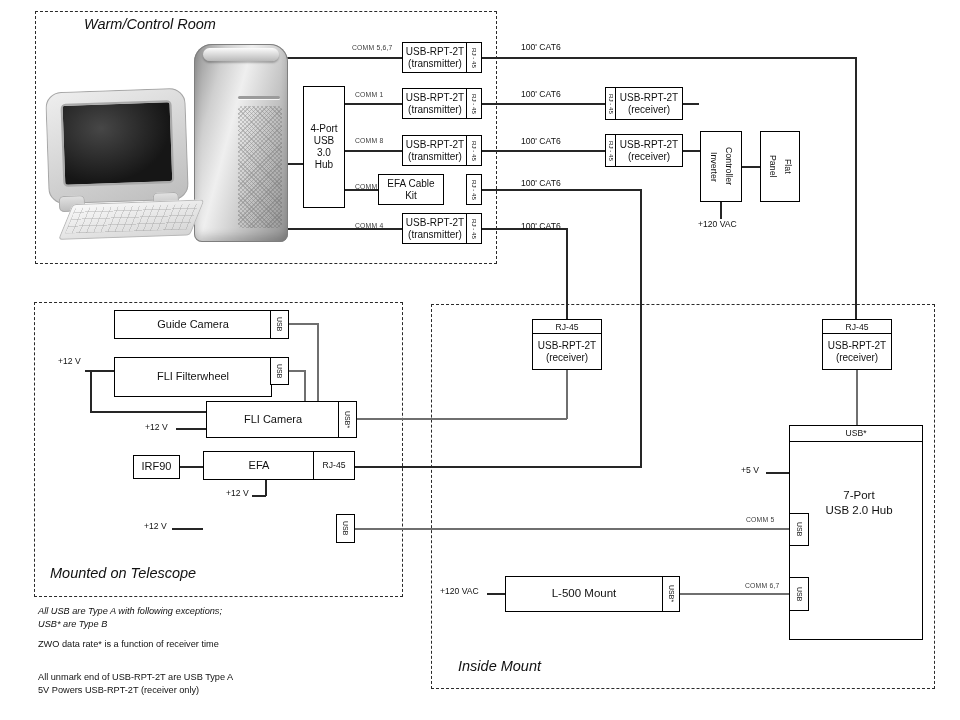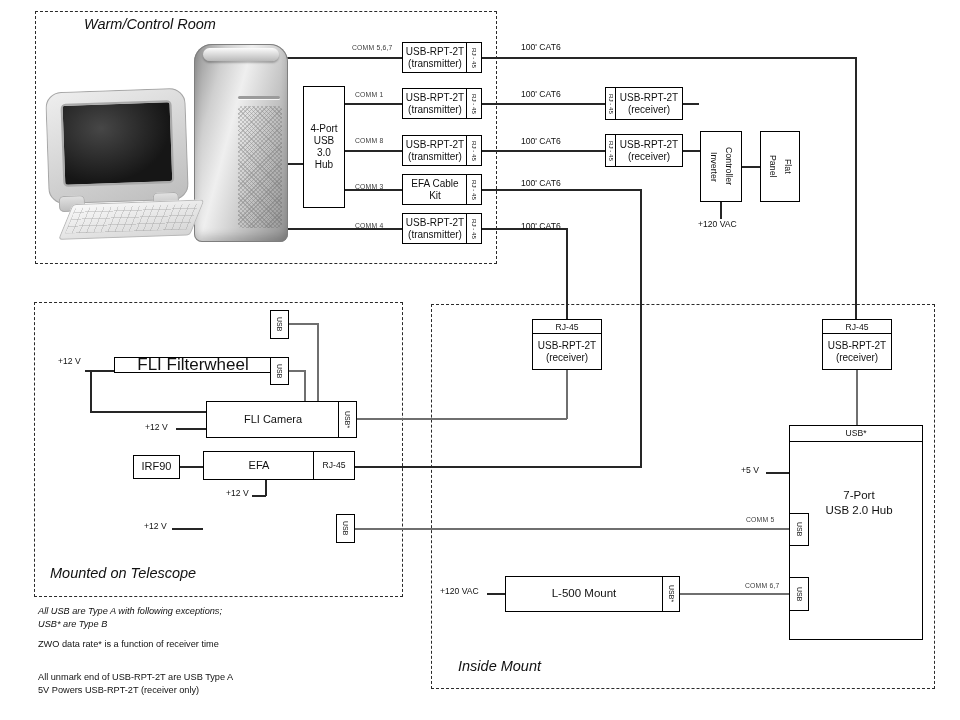--- a/index.html
+++ b/index.html
@@ -139,21 +139,21 @@
   <div class="box vtab rjv" style="left:466px;top:88px;width:16px;height:31px">RJ - 45</div>
   <div class="lab" style="left:521px;top:89px">100' CAT6</div>
 
   <div class="comm" style="left:355px;top:137px">COMM 8</div>
   <div class="box" style="left:402px;top:135px;width:66px;height:31px">USB-RPT-2T
 (transmitter)</div>
   <div class="box vtab rjv" style="left:466px;top:135px;width:16px;height:31px">RJ - 45</div>
   <div class="lab" style="left:521px;top:136px">100' CAT6</div>
 
   <div class="comm" style="left:355px;top:183px">COMM 3</div>
-  <div class="box" style="left:402px;top:174px;width:66px;height:31px">EFA Cable
+  <div class="box" style="left:378px;top:174px;width:66px;height:31px">EFA Cable
 Kit</div>
   <div class="box vtab rjv" style="left:466px;top:174px;width:16px;height:31px">RJ - 45</div>
   <div class="lab" style="left:521px;top:178px">100' CAT6</div>
 
   <div class="comm" style="left:355px;top:222px">COMM 4</div>
   <div class="box" style="left:402px;top:213px;width:66px;height:31px">USB-RPT-2T
 (transmitter)</div>
   <div class="box vtab rjv" style="left:466px;top:213px;width:16px;height:31px">RJ - 45</div>
   <div class="lab" style="left:521px;top:221px">100' CAT6</div>
 
@@ -163,24 +163,25 @@
 
   <div class="box vtab rjv" style="left:605px;top:134px;width:12px;height:33px">RJ - 45</div>
   <div class="box" style="left:615px;top:134px;width:68px;height:33px">USB-RPT-2T
 (receiver)</div>
   <div class="box vbox" style="left:700px;top:131px;width:42px;height:71px">Controller
 Inverter</div>
   <div class="box vbox" style="left:760px;top:131px;width:40px;height:71px">Flat
 Panel</div>
   <div class="lab" style="left:698px;top:219px">+120 VAC</div>
 
+  <div class="box" style="left:114px;top:310px;width:158px;height:29px;font-size:11px">Guide Camera</div>
   <div class="box vtab" style="left:270px;top:310px;width:19px;height:29px">USB</div>
 
   <div class="lab" style="left:58px;top:356px">+12 V</div>
-  <div class="box" style="left:114px;top:357px;width:158px;height:16px;font-size:17px">FLI Filterwheel</div>
+  <div class="box" style="left:114px;top:357px;width:158px;height:40px;font-size:11px">FLI Filterwheel</div>
   <div class="box vtab" style="left:270px;top:357px;width:19px;height:28px">USB</div>
 
   <div class="lab" style="left:145px;top:422px">+12 V</div>
   <div class="box" style="left:206px;top:401px;width:134px;height:37px;font-size:11px">FLI Camera</div>
   <div class="box vtab" style="left:338px;top:401px;width:19px;height:37px">USB*</div>
 
   <div class="box" style="left:133px;top:455px;width:47px;height:24px;font-size:11px">IRF90</div>
   <div class="box" style="left:203px;top:451px;width:112px;height:29px;font-size:11px">EFA</div>
   <div class="box" style="left:313px;top:451px;width:42px;height:29px;font-size:8.6px">RJ-45</div>
   <div class="lab" style="left:226px;top:488px">+12 V</div>

